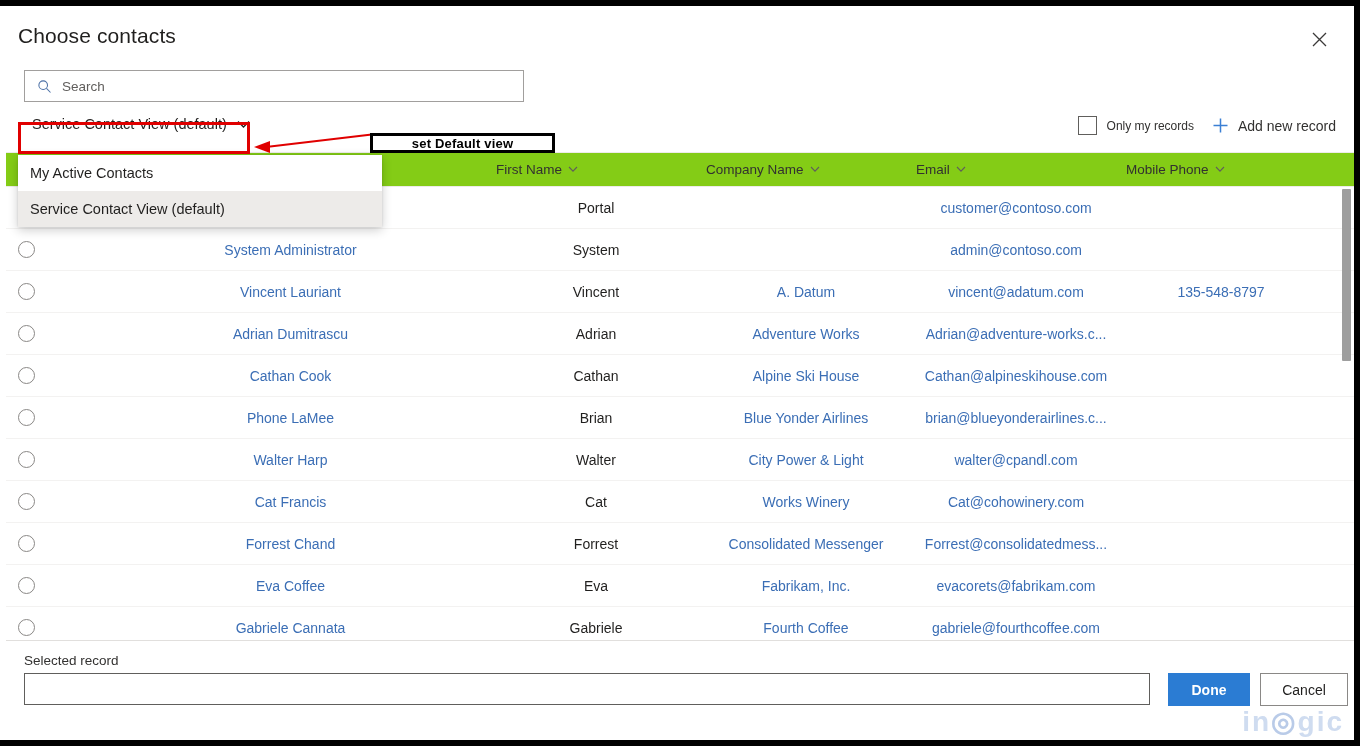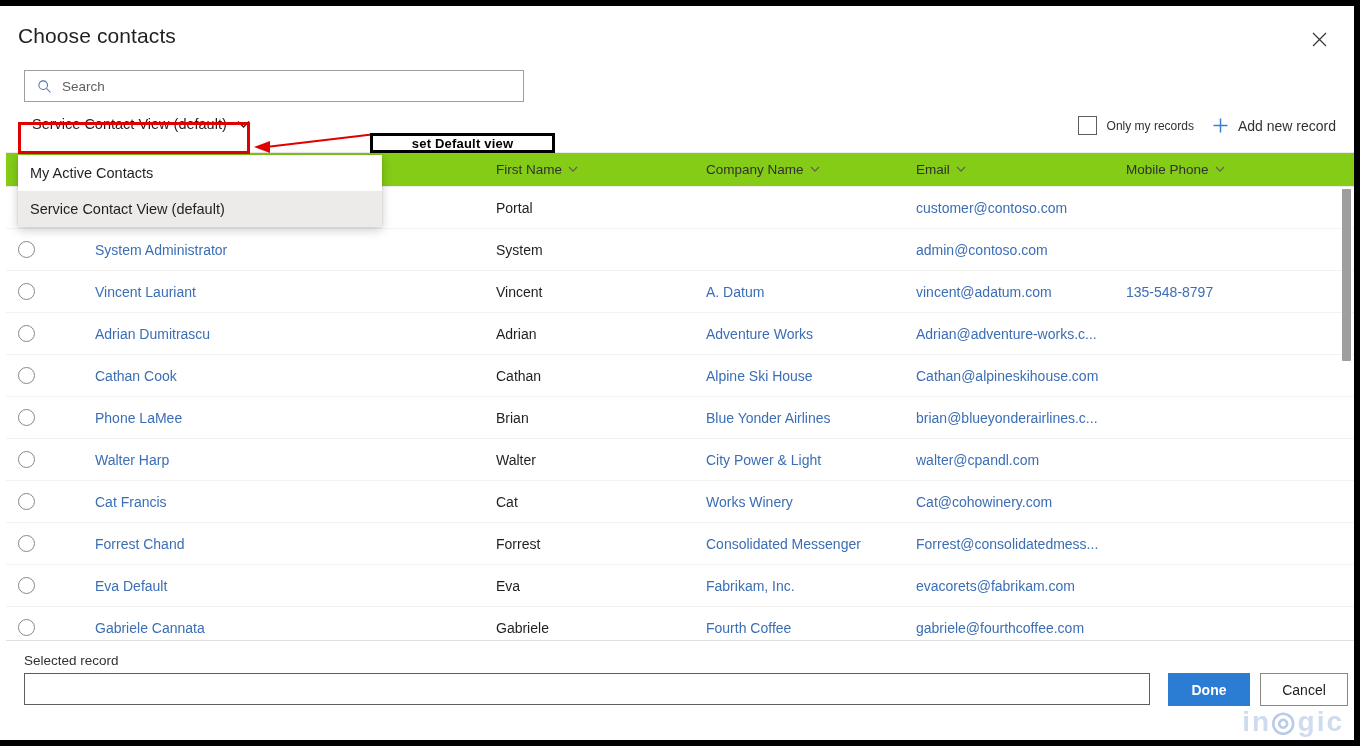--- a/index.html
+++ b/index.html
@@ -172,21 +172,21 @@
   .c-phone  { width: 200px; }
 
   .grid-head .c-name  { width: 450px; padding-left: 49px; }
   .grid-head .c-first { width: 210px; }
   .grid-head .c-comp  { width: 210px; }
   .grid-head .c-email { width: 210px; }
   .grid-head .c-phone { width: 200px; }
 
   .link { color: #3b6eb5; font-size: 14px; cursor: pointer; }
   .txt  { color: #201f1e; font-size: 14px; }
-  .clip { overflow: hidden; white-space: nowrap; text-overflow: ellipsis; padding-right: 10px; }
+  .clip { overflow: hidden; white-space: nowrap; text-overflow: ellipsis; padding-right: 10px; text-align: center; }
 
   
   .vscroll {
     position: absolute; right: 3px; top: 36px;
     width: 9px; height: 440px; background: transparent;
   }
   .vthumb {
     position: absolute; left: 0; top: 0; width: 9px; height: 172px;
     background: #9e9e9e; border-radius: 1px; cursor: pointer;
   }
@@ -412,21 +412,21 @@
             <div class="cell c-name clip"><span class="link">Forrest Chand</span></div>
             <div class="cell c-first clip"><span class="txt">Forrest</span></div>
             <div class="cell c-comp clip"><span class="link">Consolidated Messenger</span></div>
             <div class="cell c-email clip"><span class="link">Forrest@consolidatedmess...</span></div>
             <div class="cell c-phone clip"><span class="link"></span></div>
           </div>
           <div class="grid-row">
             <div class="cell c-check">
               <span class="radio"></span>
             </div>
-            <div class="cell c-name clip"><span class="link">Eva Default</span></div>
+            <div class="cell c-name clip"><span class="link">Eva Coffee</span></div>
             <div class="cell c-first clip"><span class="txt">Eva</span></div>
             <div class="cell c-comp clip"><span class="link">Fabrikam, Inc.</span></div>
             <div class="cell c-email clip"><span class="link">evacorets@fabrikam.com</span></div>
             <div class="cell c-phone clip"><span class="link"></span></div>
           </div>
           <div class="grid-row">
             <div class="cell c-check">
               <span class="radio"></span>
             </div>
             <div class="cell c-name clip"><span class="link">Gabriele Cannata</span></div>

